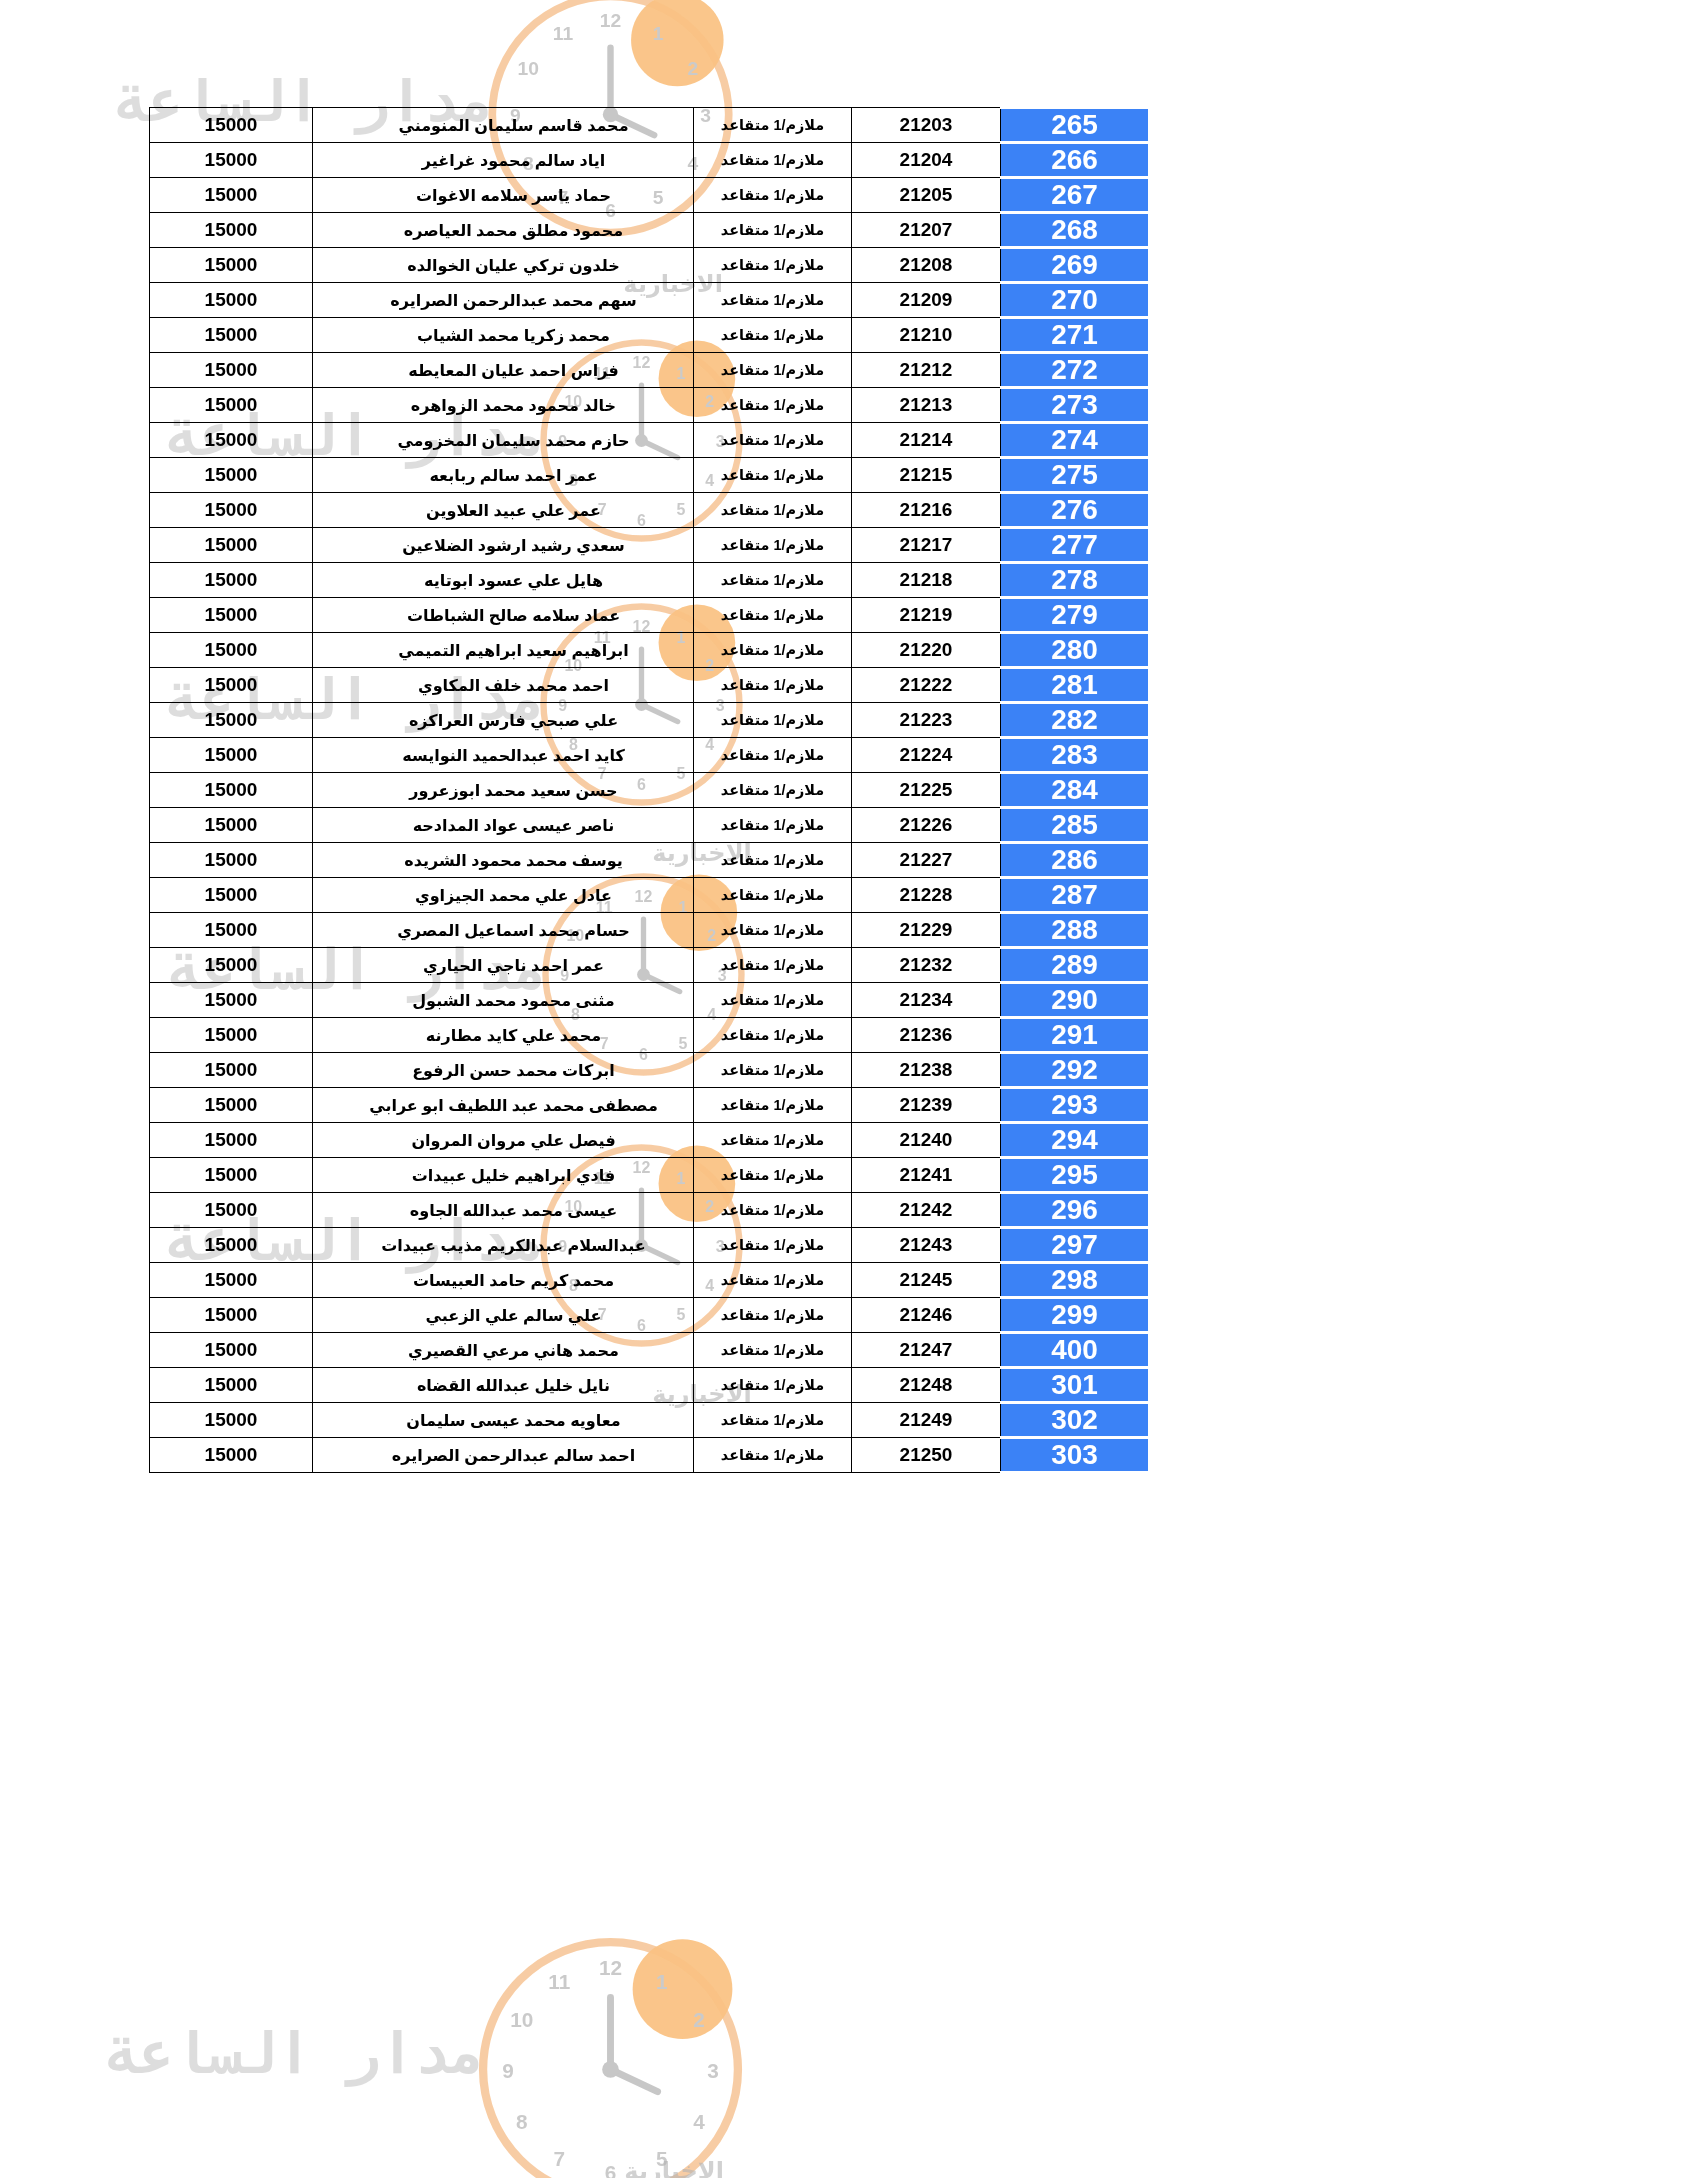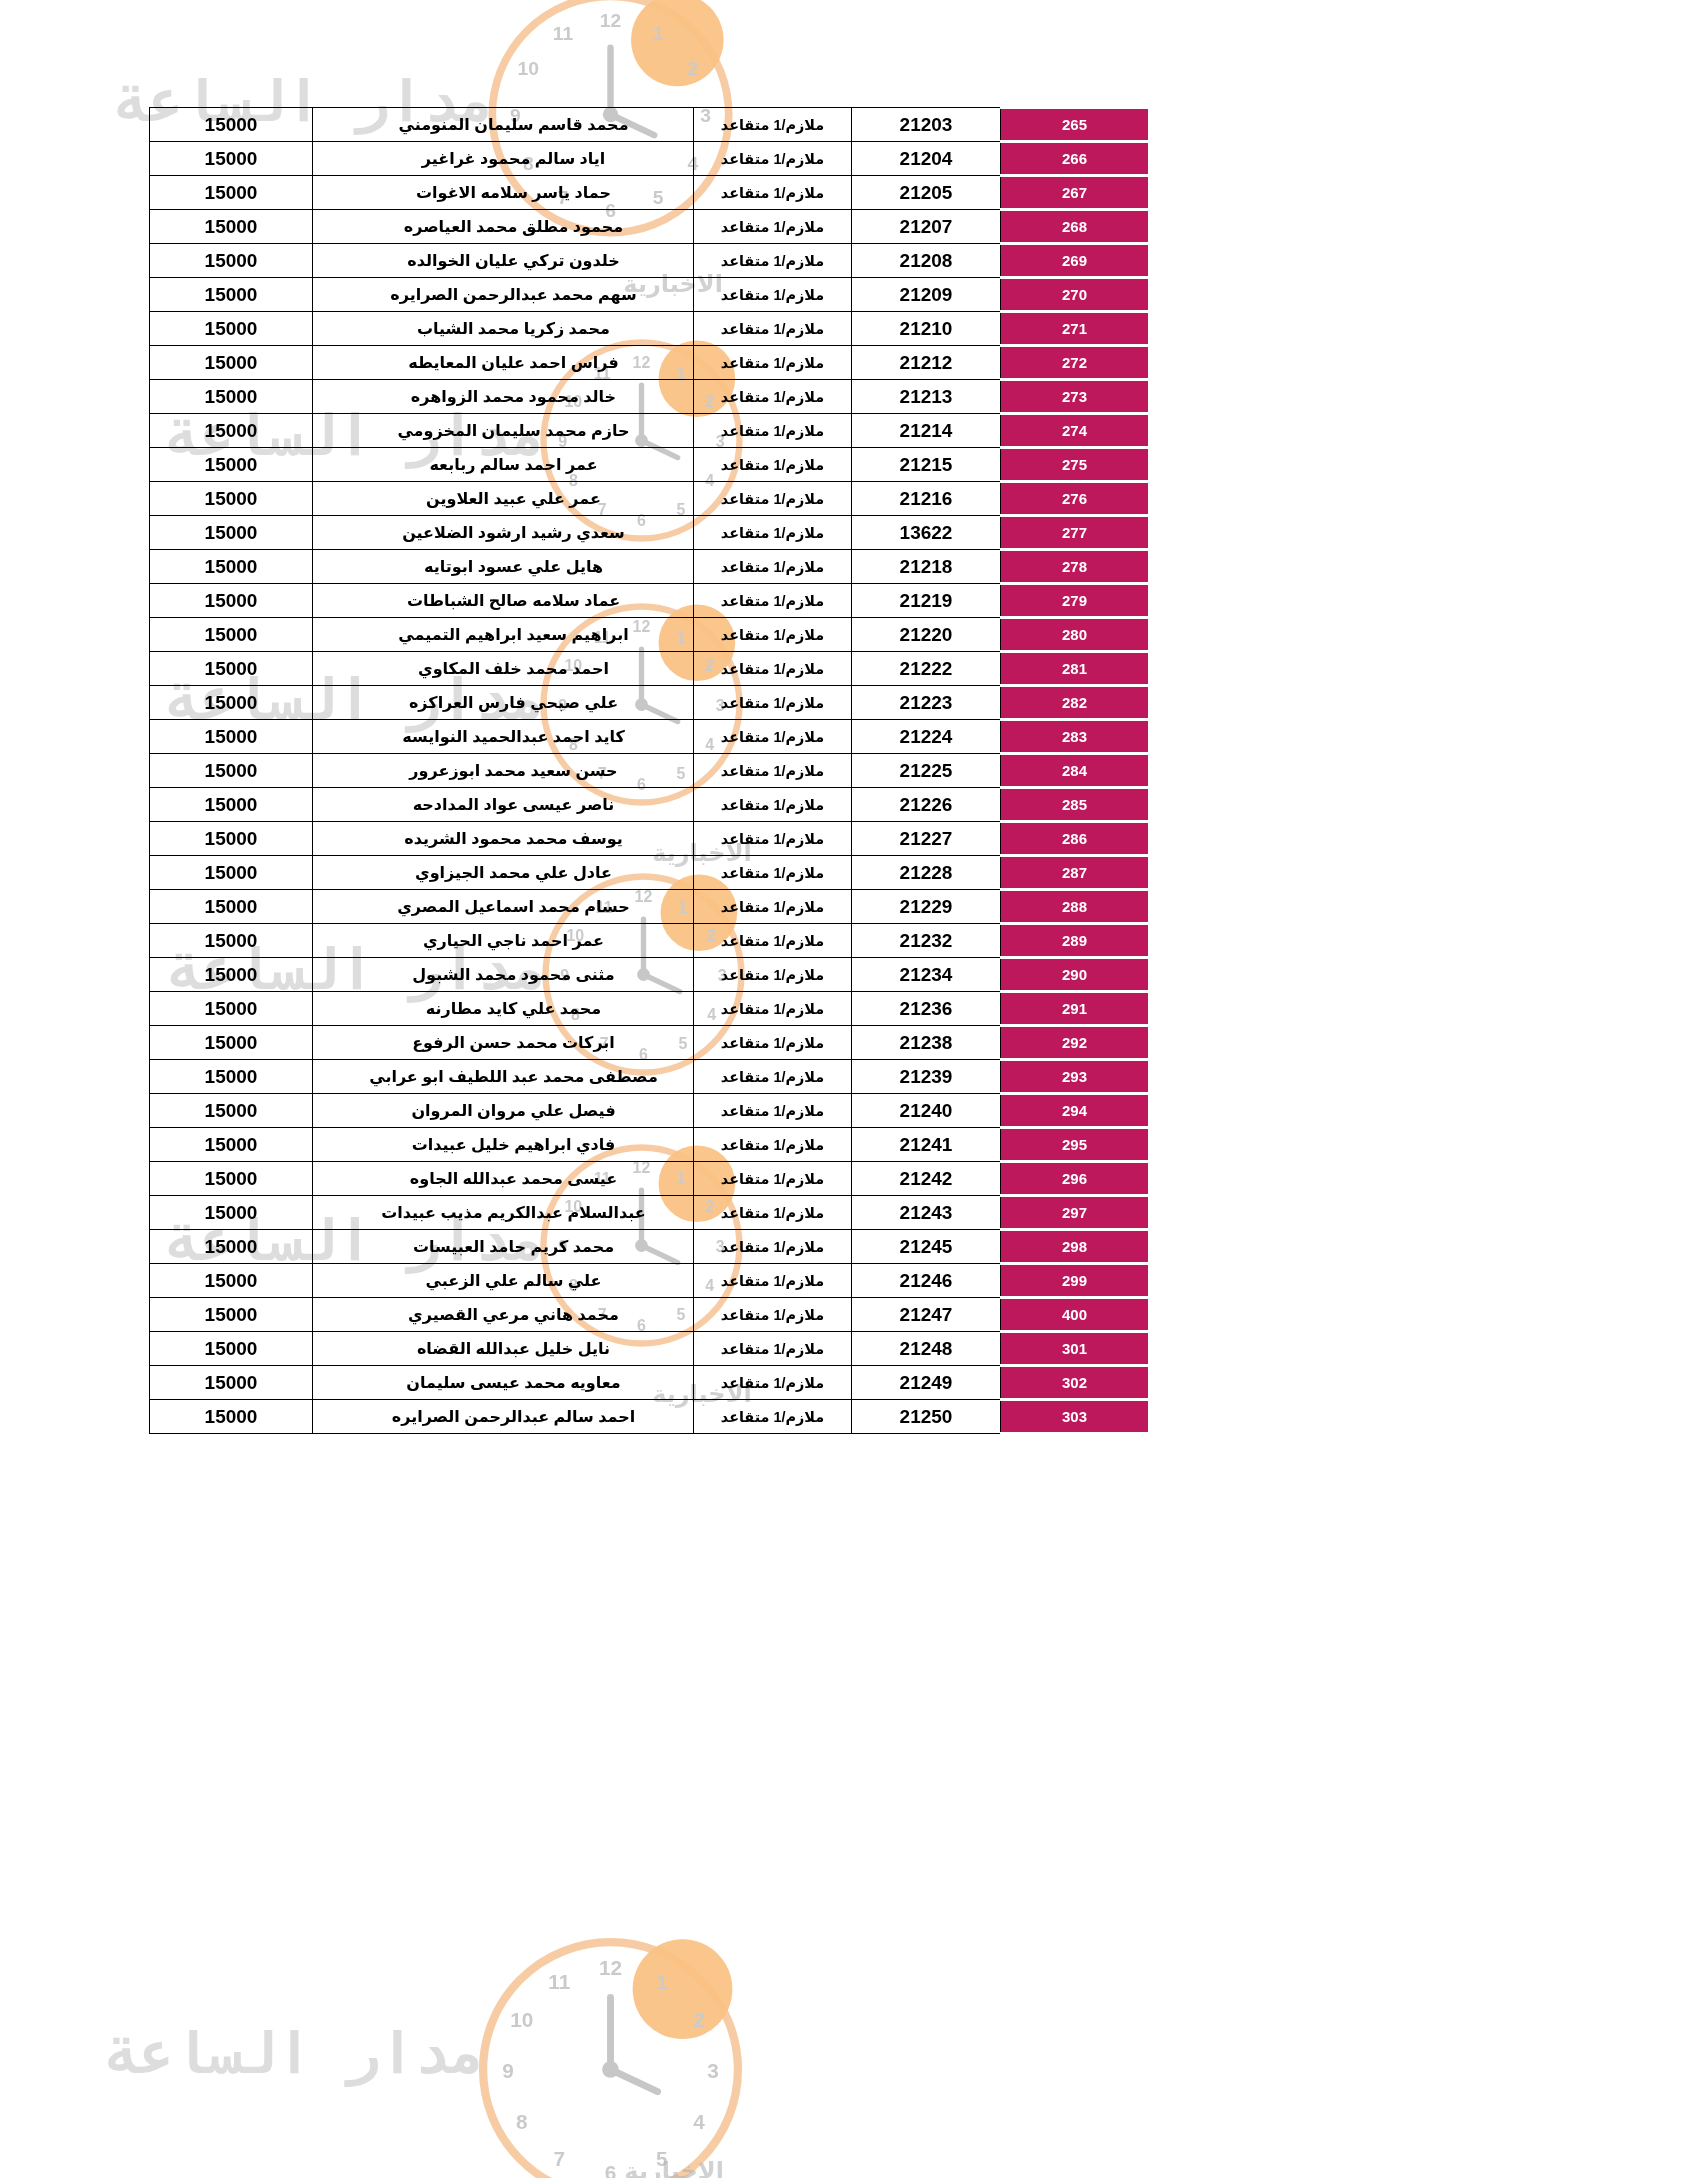--- a/index.html
+++ b/index.html
@@ -40,21 +40,21 @@
     font-weight:bold;
     color:#000;
     background:transparent;
     overflow:hidden;white-space:nowrap;
   }
   td.c-amount{font-size:19px;}
   td.c-name{font-size:16px;direction:rtl;padding-left:25px;}
   td.c-rank{font-size:14.4px;direction:rtl;}
   td.c-number{font-size:19px;}
   td.c-serial{
-    background:#be185d;color:#ffffff;font-size:15px;
+    background:#3b82f6;color:#ffffff;font-size:28px;
     border-top:3px solid #fff;border-bottom:3px solid #fff;
     border-right:3px solid #fff;border-left:1.6px solid #000;margin-top:36px;
   }
 </style>
 </head>
 <body>
 
 <div class="page">
 
   <svg width="0" height="0" style="position:absolute">
@@ -216,21 +216,21 @@
       <td class="c-amount">15000</td>
       <td class="c-name">عمر علي عبيد العلاوين</td>
       <td class="c-rank">ملازم/1 متقاعد</td>
       <td class="c-number">21216</td>
       <td class="c-serial">276</td>
     </tr>
         <tr>
       <td class="c-amount">15000</td>
       <td class="c-name">سعدي رشيد ارشود الضلاعين</td>
       <td class="c-rank">ملازم/1 متقاعد</td>
-      <td class="c-number">13622</td>
+      <td class="c-number">21217</td>
       <td class="c-serial">277</td>
     </tr>
         <tr>
       <td class="c-amount">15000</td>
       <td class="c-name">هايل علي عسود ابوتايه</td>
       <td class="c-rank">ملازم/1 متقاعد</td>
       <td class="c-number">21218</td>
       <td class="c-serial">278</td>
     </tr>
         <tr>

